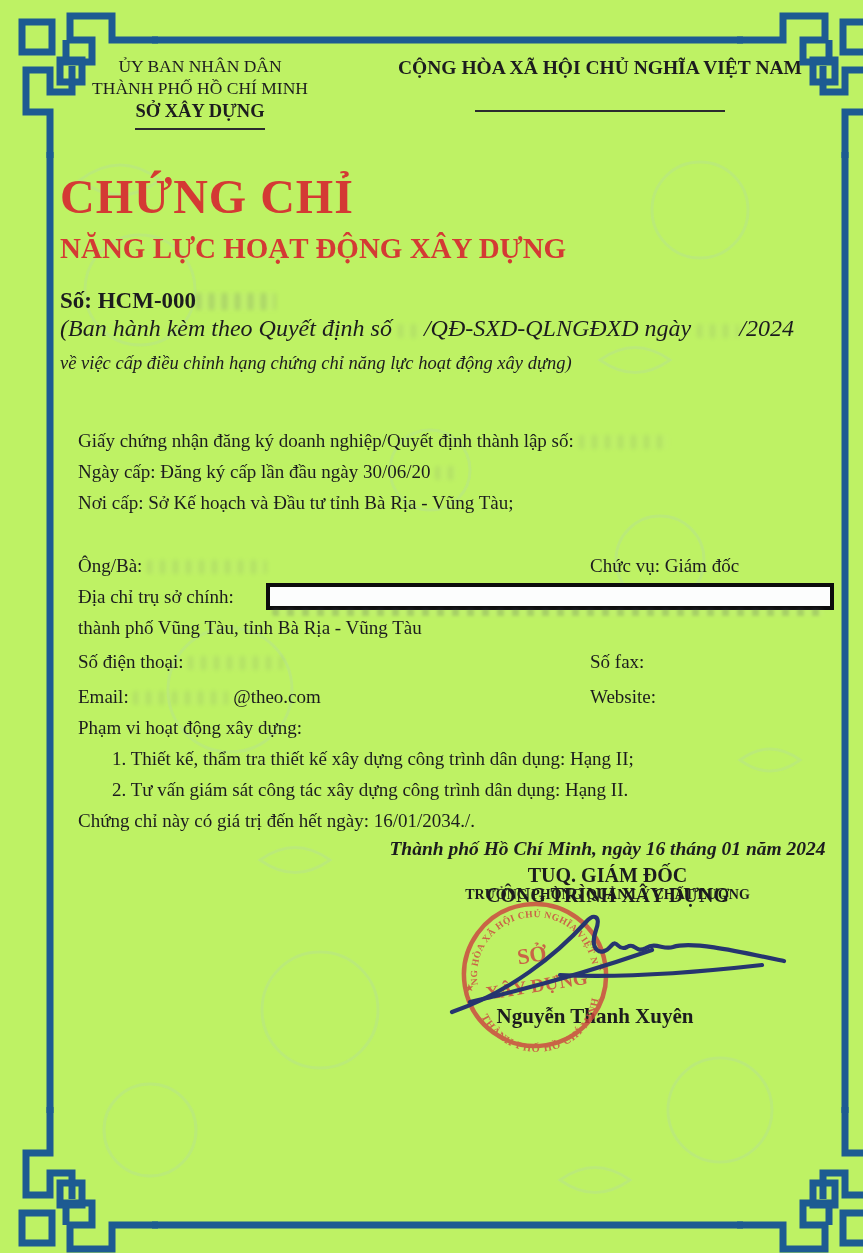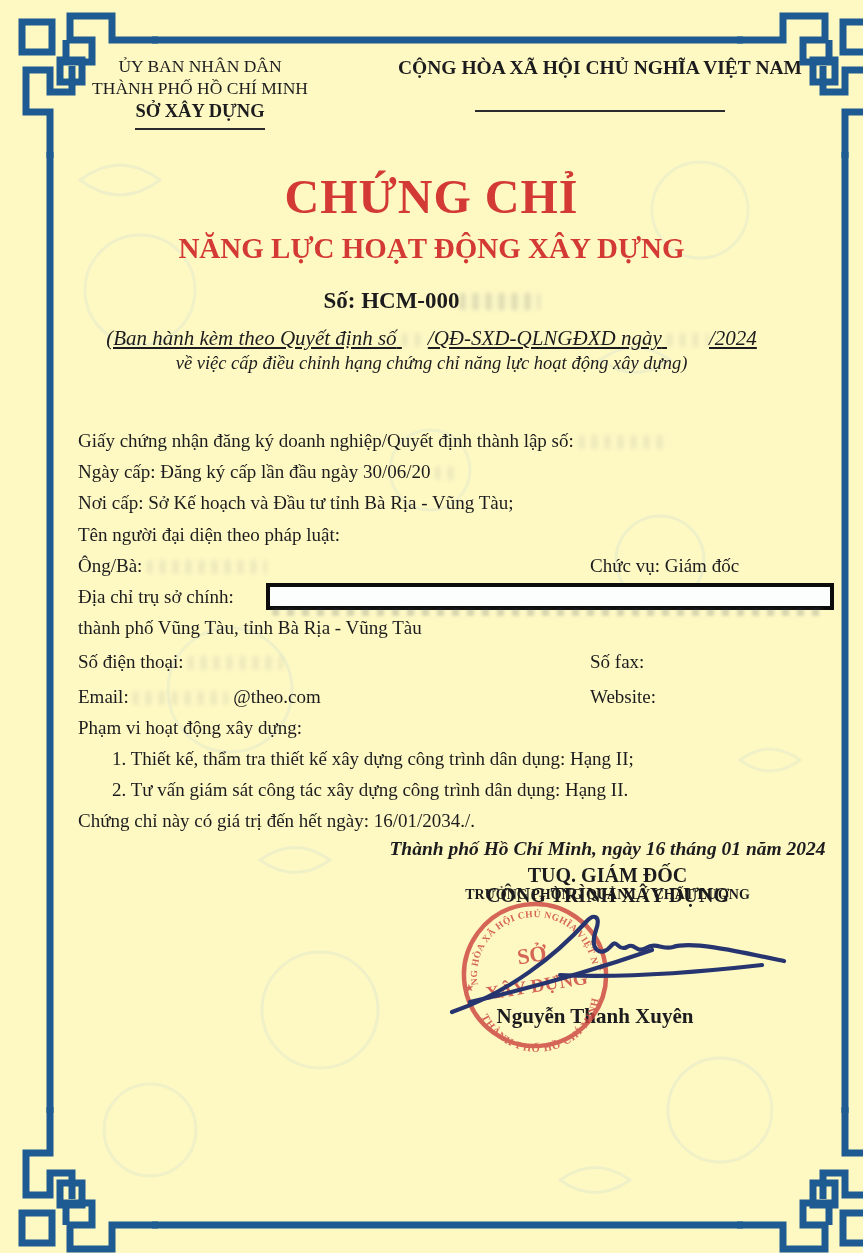--- a/index.html
+++ b/index.html
@@ -1,31 +1,31 @@
 <!DOCTYPE html>
 <html><head>
 <meta charset="utf-8">
 <style>
   html,body{margin:0;padding:0;background:#e8e8e8;}
   .page{
     position:relative;
     width:863px;height:1253px;
     margin:0 auto;
-    background:#fef9c3;
+    background:#bef264;
     font-family:"Liberation Serif","DejaVu Serif",serif;
     color:#1c1c1e;
     overflow:hidden;
   }
   .layer{position:absolute;inset:0;}
   .z0{z-index:0}.z1{z-index:1}.z2{z-index:2}
   .ln{position:absolute;left:78px;font-size:19px;white-space:nowrap;line-height:1.2;}
   .b{font-weight:bold}
   .i{font-style:italic}
   .red{color:#d43a34}
-  .center{left:60px;right:60px;text-align:center;}
+  .center{left:60px;right:60px;text-align:left;}
   .rule{position:absolute;height:2px;background:#2b2b2e;}
   .redact{
     display:inline-block;vertical-align:-2px;border-radius:2px;
     background:repeating-linear-gradient(90deg,rgba(95,100,115,.40) 0 5px,rgba(205,208,215,.12) 5px 13px);
     filter:blur(2px);opacity:.55;height:14px;
   }
   .redact.light{opacity:.3}
   .addr-box{
     position:absolute;border:4px solid #0c0c0c;background:#fcfdfd;
     box-sizing:border-box;
@@ -89,37 +89,36 @@
   <div class="ln b" style="left:385px;top:56px;width:430px;text-align:center;font-size:19.5px;">CỘNG HÒA XÃ HỘI CHỦ NGHĨA VIỆT NAM</div>
   <div class="rule" style="left:475px;top:110px;width:250px;"></div>
 
   <div class="ln b red center" style="top:168px;font-size:48px;letter-spacing:1px;">CHỨNG CHỈ</div>
   <div class="ln b red center" style="top:231px;font-size:29px;">NĂNG LỰC HOẠT ĐỘNG XÂY DỰNG</div>
 
   <div class="ln b center" style="top:287px;font-size:23px;">
     <span>Số: HCM-000</span><span class="redact" style="width:80px;height:17px;"></span>
   </div>
 
-  <div class="ln i center" style="top:326px;font-size:21px;text-decoration:underline;">
+  <div class="ln i center" style="top:314px;font-size:24px;">
     <span>(Ban hành kèm theo Quyết định số</span>
     <span class="redact light" style="width:26px;"></span><span>/QĐ-SXD-QLNGĐXD ngày</span>
     <span class="redact light" style="width:42px;"></span><span>/2024</span>
   </div>
   <div class="ln i center" style="top:352px;font-size:18.5px;">về việc cấp điều chỉnh hạng chứng chỉ năng lực hoạt động xây dựng)</div>
 
   <div class="ln" style="top:430px;">
     <span>Giấy chứng nhận đăng ký doanh nghiệp/Quyết định thành lập số:</span>
     <span class="redact light" style="width:90px;"></span>
   </div>
   <div class="ln" style="top:461px;">
     <span>Ngày cấp: Đăng ký cấp lần đầu ngày 30/06/20</span>
     <span class="redact light" style="width:22px;"></span>
   </div>
   <div class="ln" style="top:492px;">Nơi cấp: Sở Kế hoạch và Đầu tư tỉnh Bà Rịa - Vũng Tàu;</div>
-  <div class="ln" style="top:524px;">Tên người đại diện theo pháp luật:</div>
 
   <div class="ln" style="top:555px;">
     <span>Ông/Bà:</span>
     <span class="redact light" style="width:120px;"></span>
   </div>
   <div class="ln" style="left:590px;top:555px;">Chức vụ: Giám đốc</div>
 
   <div class="ln" style="top:586px;">Địa chỉ trụ sở chính:</div>
   <div class="addr-box" style="left:266px;top:583px;width:568px;height:27px;"></div>
   <div class="smear" style="left:272px;top:608px;width:552px;"></div>

